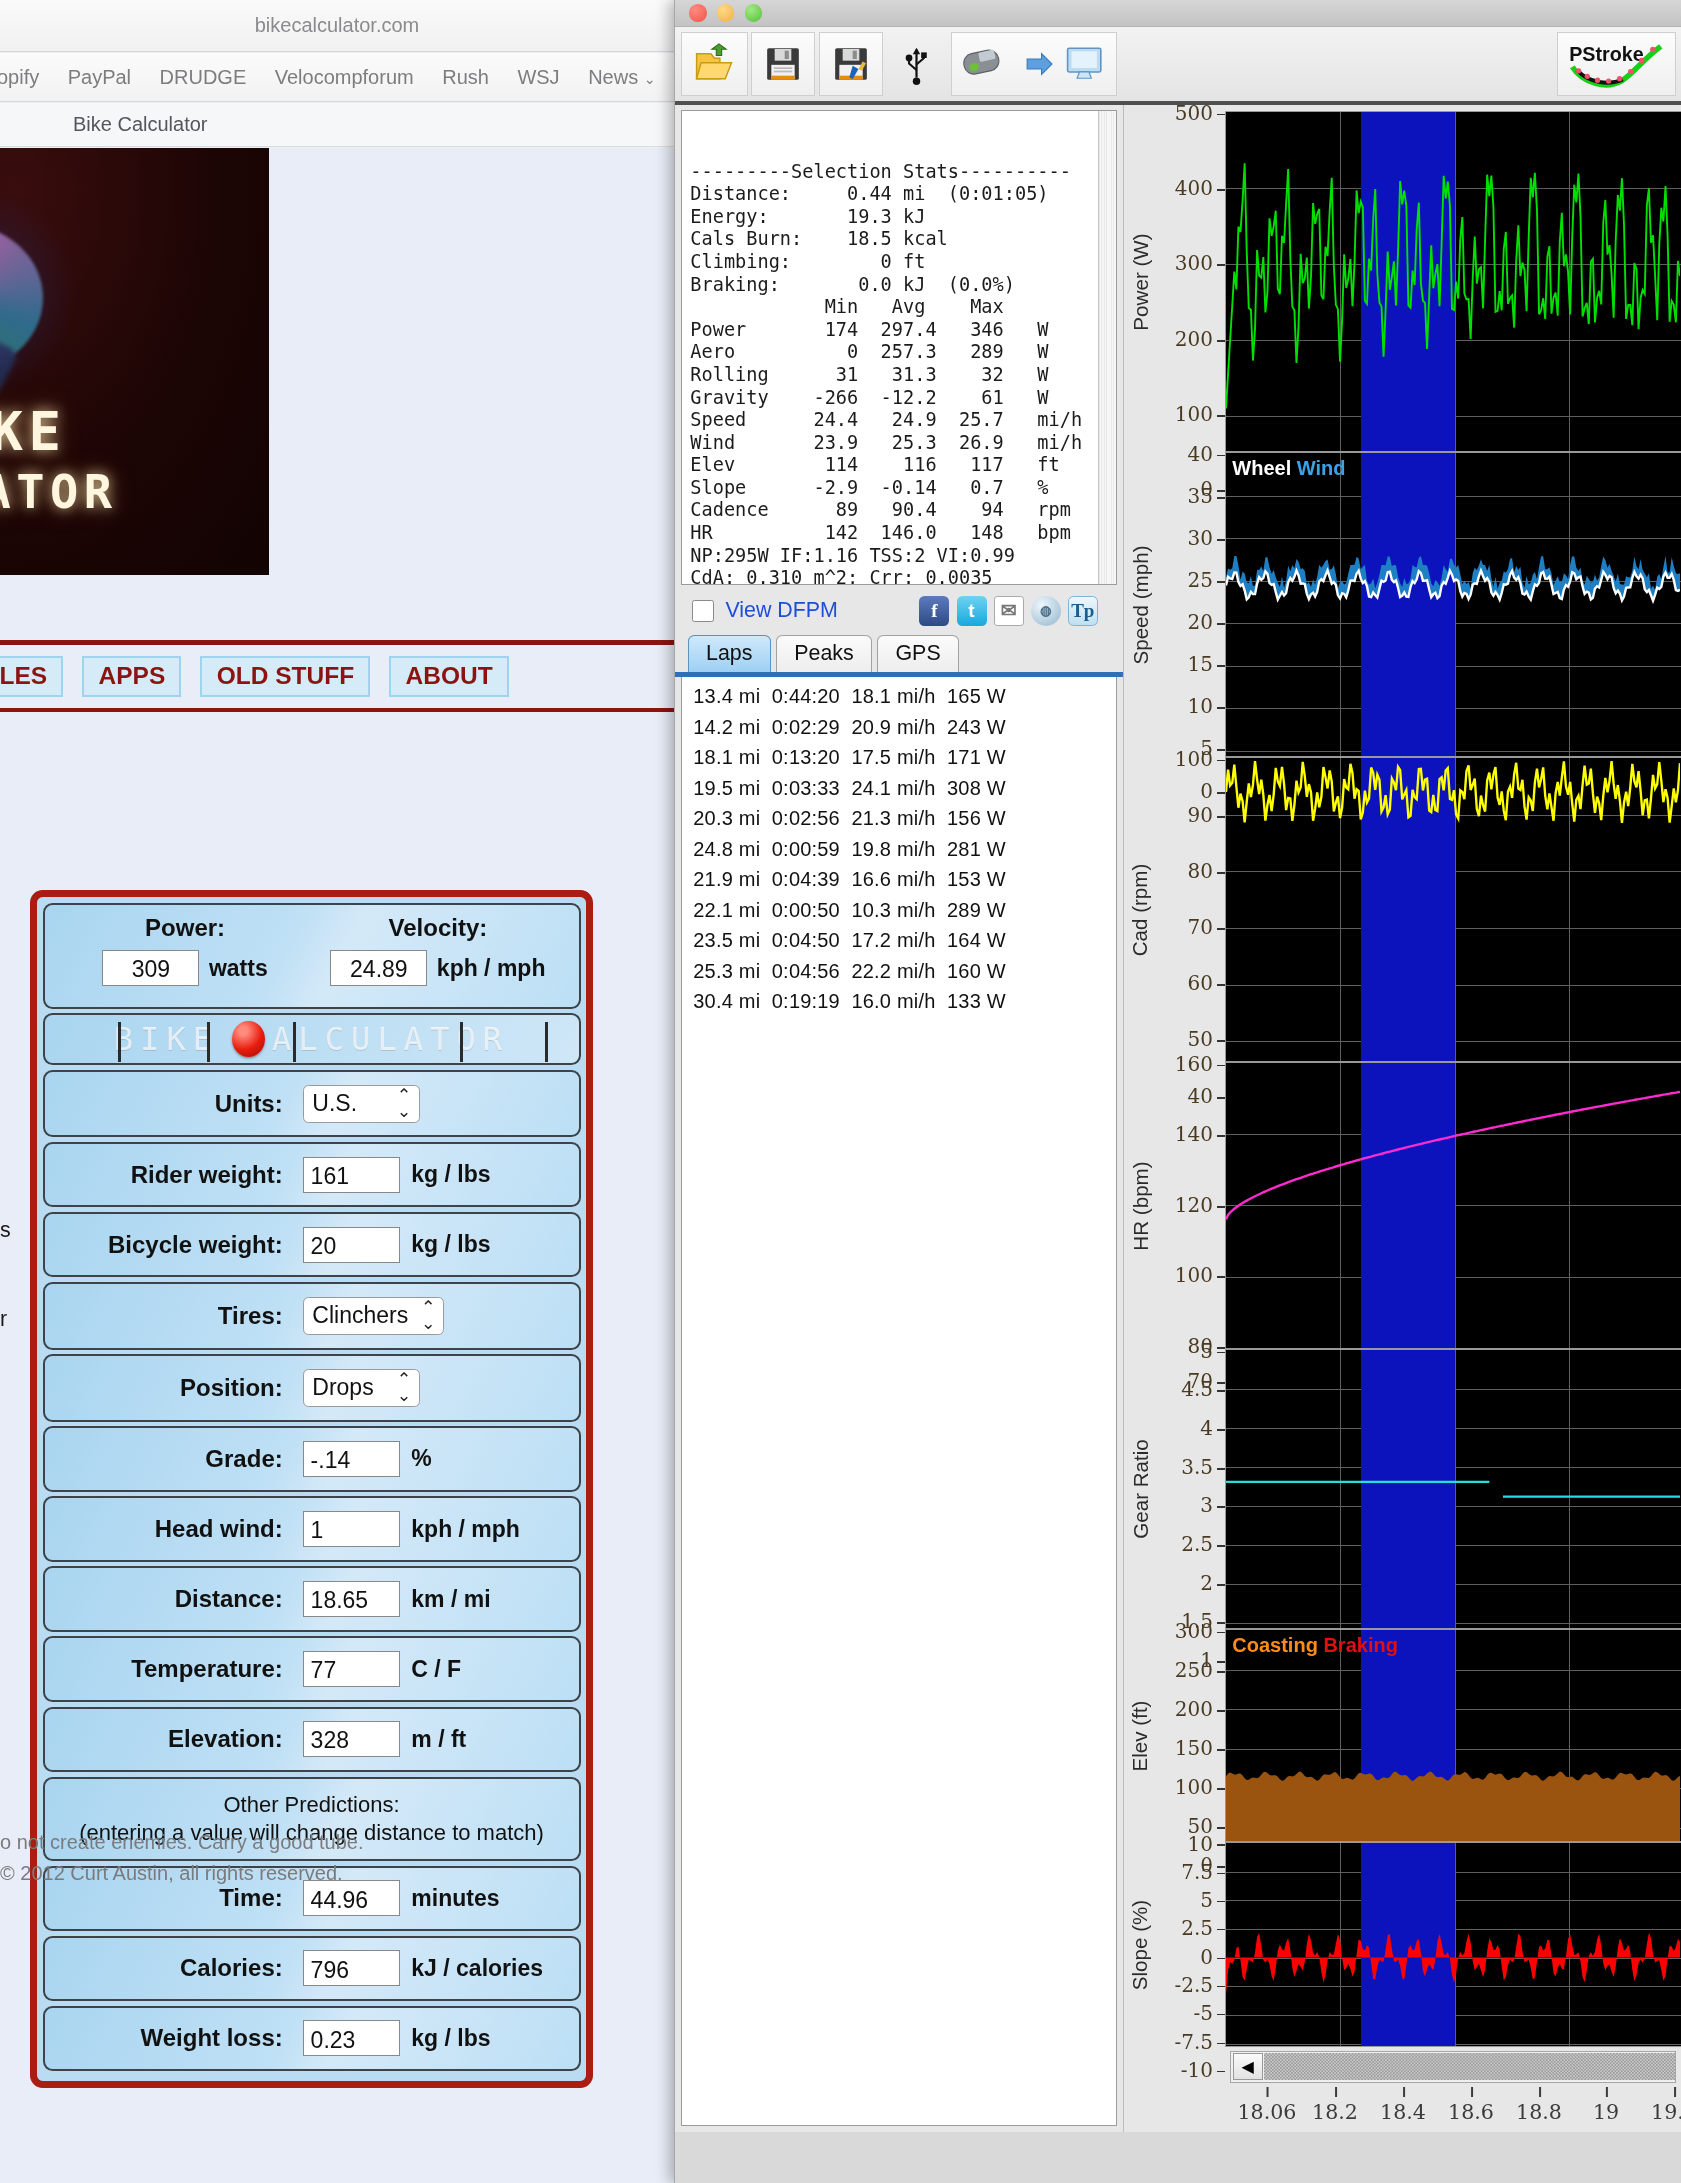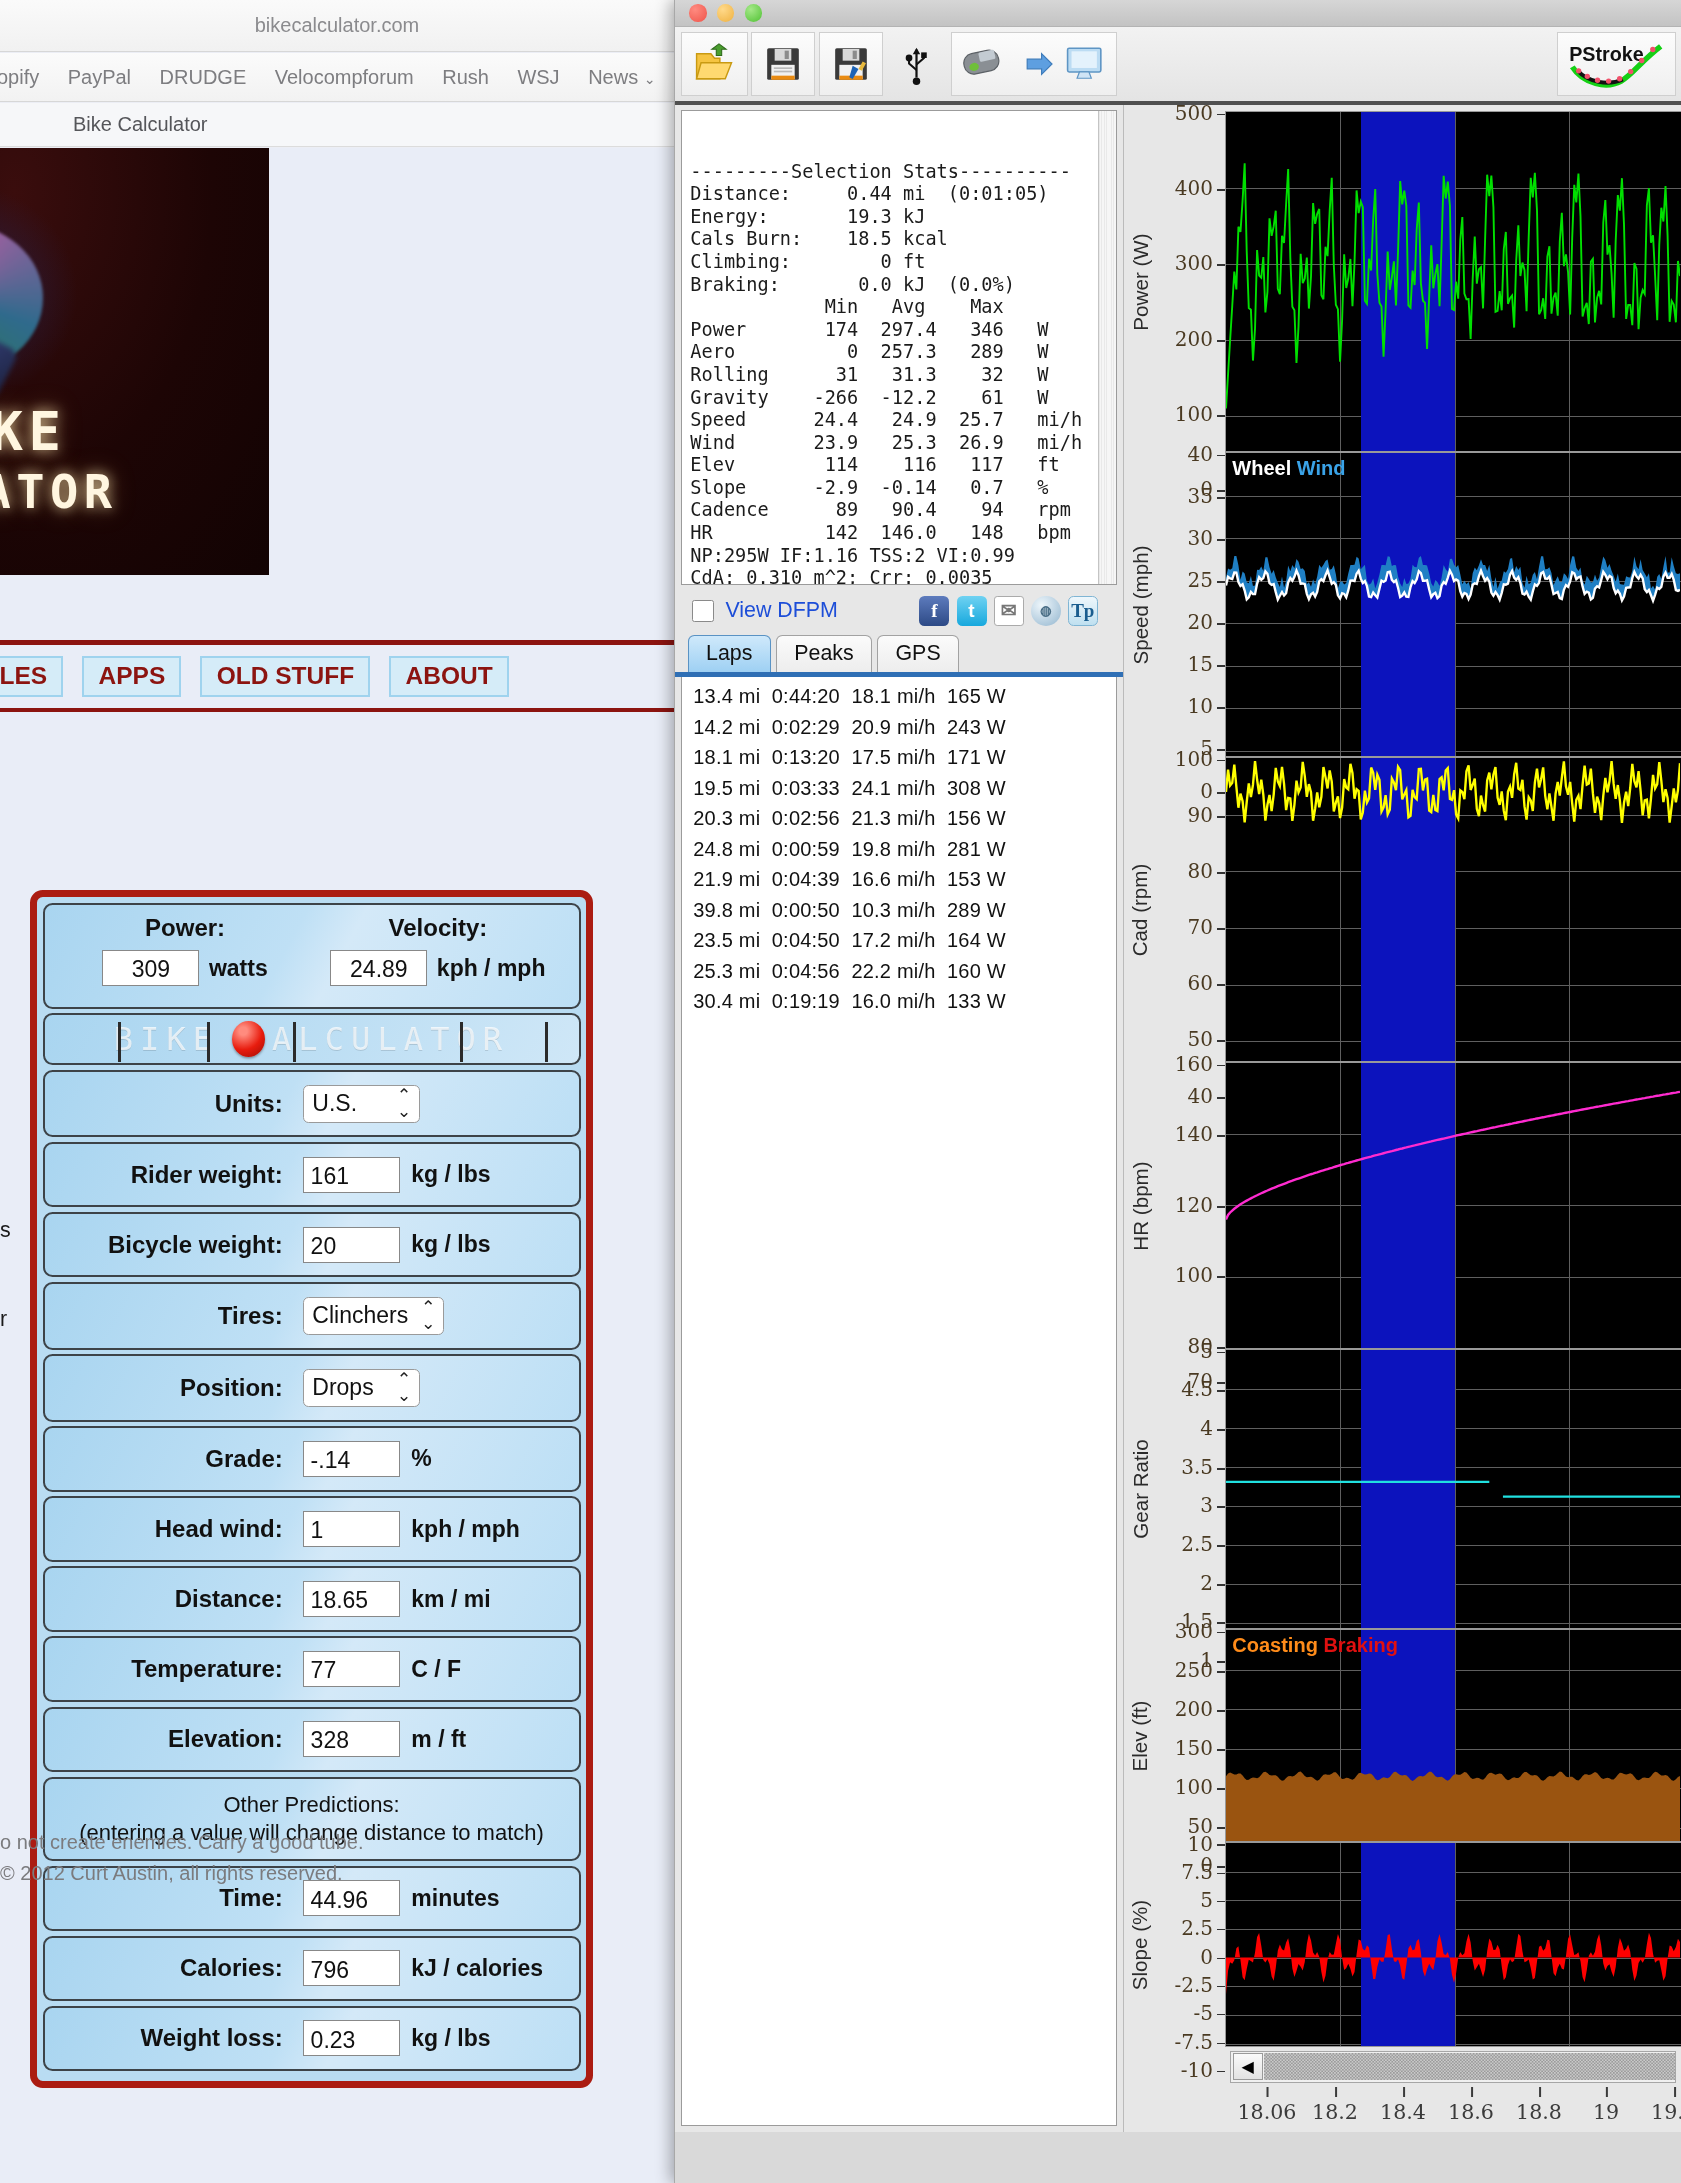--- a/index.html
+++ b/index.html
@@ -583,21 +583,21 @@
       <div class="tabs-underline"></div>
 
       <div class="lapsbox" id="laps">
           <div class="lap">13.4 mi  0:44:20  18.1 mi/h  165 W</div>
           <div class="lap">14.2 mi  0:02:29  20.9 mi/h  243 W</div>
           <div class="lap">18.1 mi  0:13:20  17.5 mi/h  171 W</div>
           <div class="lap">19.5 mi  0:03:33  24.1 mi/h  308 W</div>
           <div class="lap">20.3 mi  0:02:56  21.3 mi/h  156 W</div>
           <div class="lap">24.8 mi  0:00:59  19.8 mi/h  281 W</div>
           <div class="lap">21.9 mi  0:04:39  16.6 mi/h  153 W</div>
-          <div class="lap">39.8 mi  0:00:50  10.3 mi/h  289 W</div>
+          <div class="lap">22.1 mi  0:00:50  10.3 mi/h  289 W</div>
           <div class="lap">23.5 mi  0:04:50  17.2 mi/h  164 W</div>
           <div class="lap">25.3 mi  0:04:56  22.2 mi/h  160 W</div>
           <div class="lap">30.4 mi  0:19:19  16.0 mi/h  133 W</div>
         </div>
     </div>
 
     <div class="rightpane">
       <div class="chartstack" id="charts">
           <div class="chart" style="height: 380px;">
             <div class="yaxislbl">

